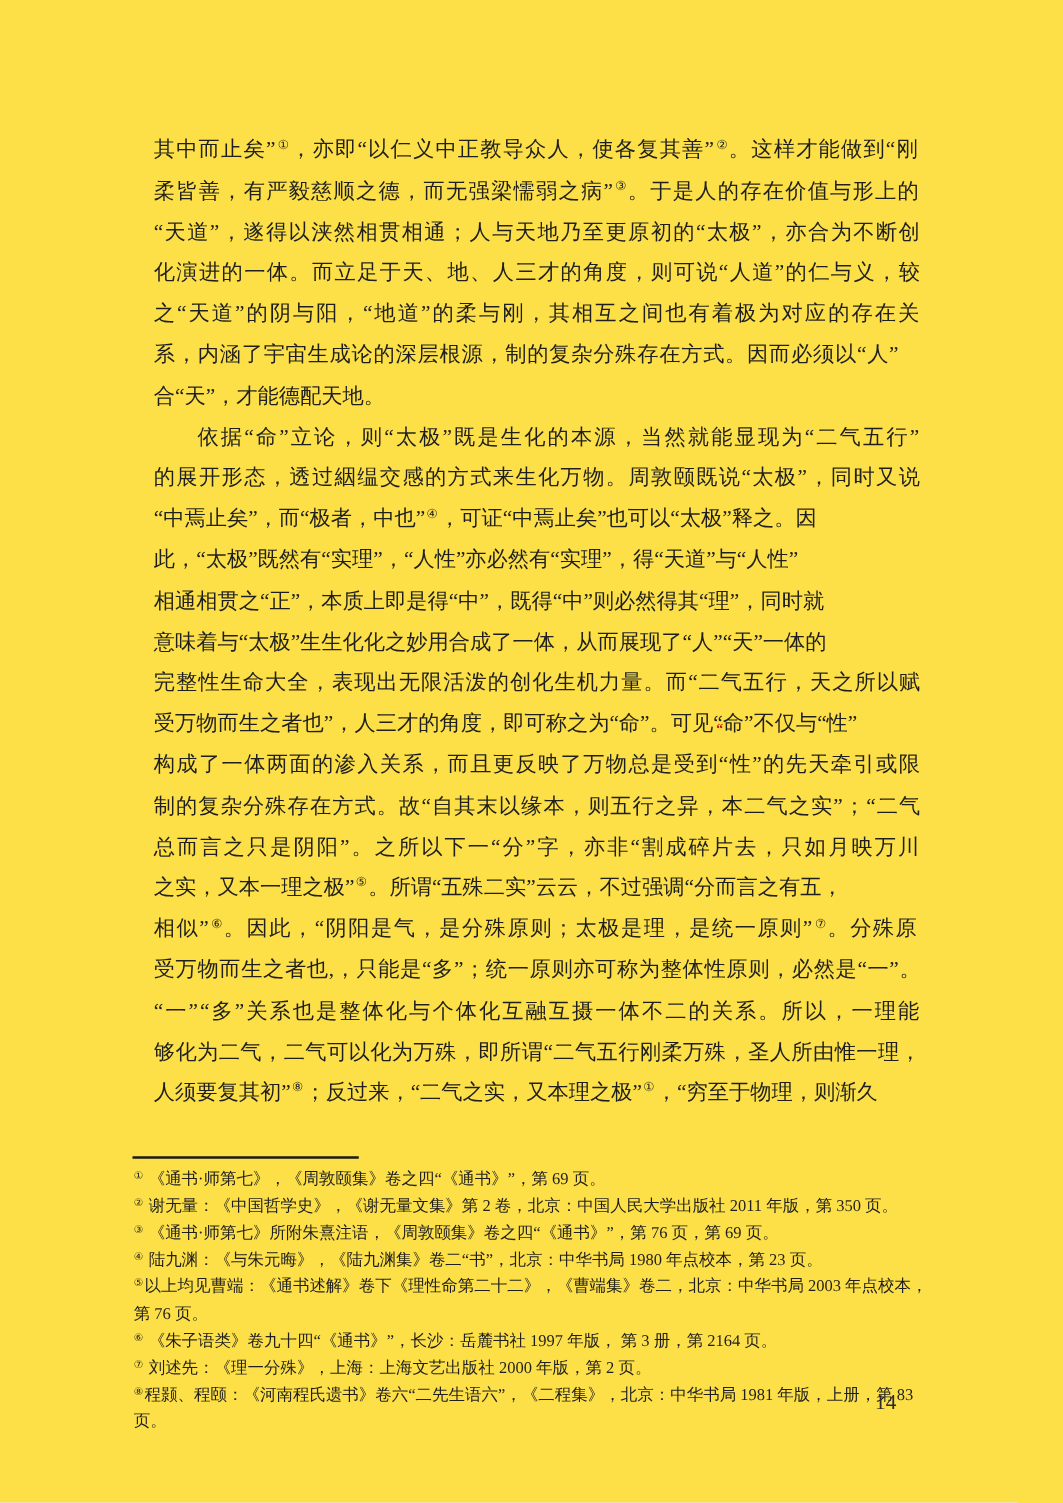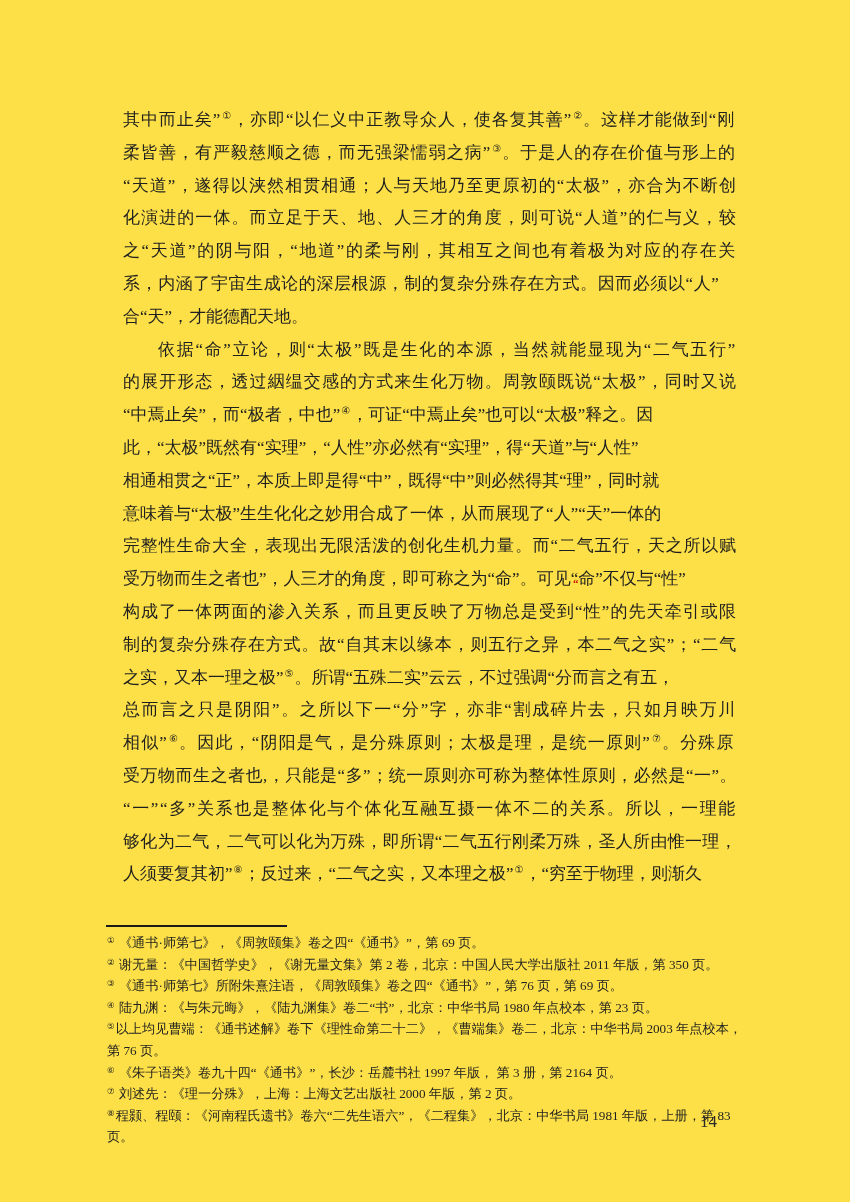--- a/index.html
+++ b/index.html
@@ -87,22 +87,22 @@
       <div class="line indent"><span class="line-inner" style="letter-spacing: 1.69761px;">依据“命”立论，则“太极”既是生化的本源，当然就能显现为“二气五行”</span></div>
       <div class="line"><span class="line-inner" style="letter-spacing: 1.08304px; text-align: center;">的展开形态，透过絪缊交感的方式来生化万物。周敦颐既说“太极”，同时又说</span></div>
       <div class="line"><span class="line-inner">“中焉止矣”，而“极者，中也”<sup class="fnref">④</sup>，可证“中焉止矣”也可以“太极”释之。因</span></div>
       <div class="line"><span class="line-inner">此，“太极”既然有“实理”，“人性”亦必然有“实理”，得“天道”与“人性”</span></div>
       <div class="line"><span class="line-inner">相通相贯之“正”，本质上即是得“中”，既得“中”则必然得其“理”，同时就</span></div>
       <div class="line"><span class="line-inner">意味着与“太极”生生化化之妙用合成了一体，从而展现了“人”“天”一体的</span></div>
       <div class="line"><span class="line-inner" style="letter-spacing: 0.812946px;">完整性生命大全，表现出无限活泼的创化生机力量。而“二气五行，天之所以赋</span></div>
       <div class="line"><span class="line-inner">受万物而生之者也”，人三才的角度，即可称之为“命”。可见“命”不仅与“性”</span></div>
       <div class="line"><span class="line-inner" style="letter-spacing: 1.08304px;">构成了一体两面的渗入关系，而且更反映了万物总是受到“性”的先天牵引或限</span></div>
       <div class="line"><span class="line-inner" style="letter-spacing: 0.843316px;">制的复杂分殊存在方式。故“自其末以缘本，则五行之异，本二气之实”；“二气</span></div>
+      <div class="line"><span class="line-inner" style="letter-spacing: 1.62321px;">总而言之只是阴阳”。之所以下一“分”字，亦非“割成碎片去，只如月映万川</span></div>
       <div class="line"><span class="line-inner">之实，又本一理之极”<sup class="fnref">⑤</sup>。所谓“五殊二实”云云，不过强调“分而言之有五，</span></div>
-      <div class="line"><span class="line-inner" style="letter-spacing: 1.62321px;">总而言之只是阴阳”。之所以下一“分”字，亦非“割成碎片去，只如月映万川</span></div>
       <div class="line"><span class="line-inner" style="letter-spacing: 1.17839px; font-family: Liberation Serif, serif;">相似”<sup class="fnref">⑥</sup>。因此，“阴阳是气，是分殊原则；太极是理，是统一原则”<sup class="fnref">⑦</sup>。分殊原</span></div>
       <div class="line"><span class="line-inner" style="letter-spacing: 0.488487px;">受万物而生之者也,，只能是“多”；统一原则亦可称为整体性原则，必然是“一”。</span></div>
       <div class="line"><span class="line-inner" style="letter-spacing: 1.62321px;">“一”“多”关系也是整体化与个体化互融互摄一体不二的关系。所以，一理能</span></div>
       <div class="line"><span class="line-inner" style="letter-spacing: 0.318142px;">够化为二气，二气可以化为万殊，即所谓“二气五行刚柔万殊，圣人所由惟一理，</span></div>
       <div class="line"><span class="line-inner">人须要复其初”<sup class="fnref">⑧</sup>；反过来，“二气之实，又本理之极”<sup class="fnref">①</sup>，“穷至于物理，则渐久</span></div>
     </div>
 
   <span class="red-mark">“</span>
 
   <div class="footnote-rule"></div>

